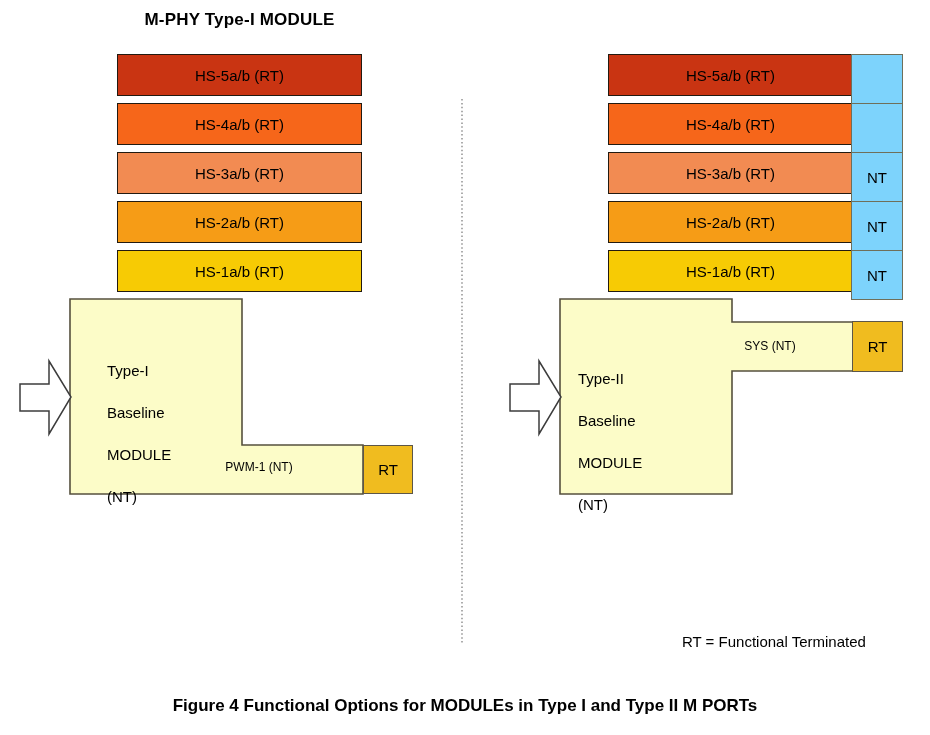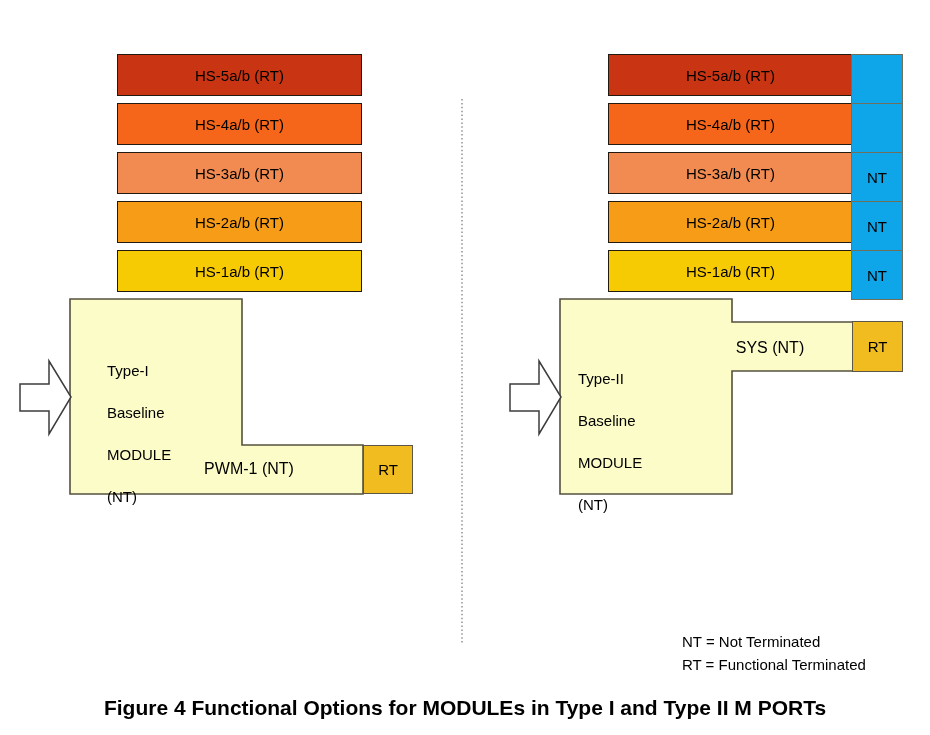--- a/index.html
+++ b/index.html
@@ -21,50 +21,50 @@
     width:245px;height:42px;
     border:1.5px solid #221a10;
     box-sizing:border-box;
     display:flex;align-items:center;justify-content:center;
     font-size:15px;
     text-align:right;
   }
   .side-cell{
     position:absolute;
     left:851px;width:52px;height:50px;
-    background:#0ea5e9;
+    background:#7dd3fc;
     border:1.3px solid #6f6f5a;
     box-sizing:border-box;
     display:flex;align-items:center;justify-content:center;
     font-size:15px;
   }
   .rt-box{
     position:absolute;
     background:#f0bc1f;
     border:1.5px solid #5c5648;
     box-sizing:border-box;
     display:flex;align-items:center;justify-content:center;
     font-size:15px;
   }
   .baseline-label{
     position:absolute;
     font-size:15px;line-height:21px;
     white-space:pre;
   }
   .strip-label{
     position:absolute;
-    font-size:16px;text-align:center;
+    font-size:12px;text-align:center;
   }
   .legend{
     position:absolute;left:682px;top:630px;
     font-size:15px;line-height:23px;
   }
   .caption{
     position:absolute;left:0;top:696px;width:930px;
-    text-align:center;font-size:21px;font-weight:bold;
+    text-align:center;font-size:17px;font-weight:bold;
   }
   svg{position:absolute;left:0;top:0;}
 </style>
 </head>
 <body>
 
 <div id="figure">
 
   <svg width="930" height="735" viewBox="0 0 930 735">
 
@@ -72,33 +72,34 @@
 
     <polygon points="70,299 242,299 242,445 363,445 363,494 70,494" fill="#fcfcc8" stroke="#55503e" stroke-width="1.6"></polygon>
 
     <polygon points="560,299 732,299 732,322 853,322 853,371 732,371 732,494 560,494" fill="#fcfcc8" stroke="#55503e" stroke-width="1.6"></polygon>
 
     <polygon points="20,384 49,384 49,361 71,397 49,434 49,411 20,411" fill="#ffffff" stroke="#3c3c3c" stroke-width="1.5"></polygon>
 
     <polygon points="510,384 539,384 539,361 561,397 539,434 539,411 510,411" fill="#ffffff" stroke="#3c3c3c" stroke-width="1.5"></polygon>
   </svg>
 
+  <div class="abs module-title" style="left:117px;top:10px;width:245px;">M-PHY Type-I MODULE</div>
 
   <div class="gear-bar" style="left: 117px; top: 54px; background-color: rgb(201, 52, 18);">HS-5a/b (RT)</div>
   <div class="gear-bar" style="left: 117px; top: 103px; background-color: rgb(246, 102, 26);">HS-4a/b (RT)</div>
   <div class="gear-bar" style="left: 117px; top: 152px; background-color: rgb(242, 139, 82);">HS-3a/b (RT)</div>
   <div class="gear-bar" style="left: 117px; top: 201px; background-color: rgb(246, 156, 22);">HS-2a/b (RT)</div>
   <div class="gear-bar" style="left: 117px; top: 250px; background-color: rgb(247, 203, 4);">HS-1a/b (RT)</div>
 
   <div class="baseline-label" style="left:95px;top:360px;margin-left:12px;"><span>Type-I</span><br>
 <span>Baseline</span><br>
 <span>MODULE</span><br>
 <span>(NT)</span></div>
 
-  <div class="strip-label" style="left:174px;top:460px;width:150px;">PWM-1 (NT)</div>
+  <div class="strip-label" style="left:184px;top:460px;width:150px;">PWM-1 (NT)</div>
 
   <div class="rt-box" style="left:363px;top:445px;width:50px;height:49px;">RT</div>
 
 
   <div class="gear-bar" style="left: 608px; top: 54px; background-color: rgb(201, 52, 18);">HS-5a/b (RT)</div>
   <div class="gear-bar" style="left: 608px; top: 103px; background-color: rgb(246, 102, 26);">HS-4a/b (RT)</div>
   <div class="gear-bar" style="left: 608px; top: 152px; background-color: rgb(242, 139, 82);">HS-3a/b (RT)</div>
   <div class="gear-bar" style="left: 608px; top: 201px; background-color: rgb(246, 156, 22);">HS-2a/b (RT)</div>
   <div class="gear-bar" style="left: 608px; top: 250px; background-color: rgb(247, 203, 4);">HS-1a/b (RT)</div>
 
@@ -111,19 +112,18 @@
   <div class="baseline-label" style="left:578px;top:368px;"><span>Type-II</span><br>
 <span>Baseline</span><br>
 <span>MODULE</span><br>
 <span>(NT)</span></div>
 
   <div class="strip-label" style="left:700px;top:339px;width:140px;">SYS (NT)</div>
 
   <div class="rt-box" style="left:852px;top:321px;width:51px;height:51px;">RT</div>
 
   <div class="legend">
-    <div>NT = Not Terminated</div>
     <div>RT = Functional Terminated</div>
   </div>
 
   <div class="caption">Figure 4 Functional Options for MODULEs in Type I and Type II M PORTs</div>
 
 </div>
 
 </body></html>

